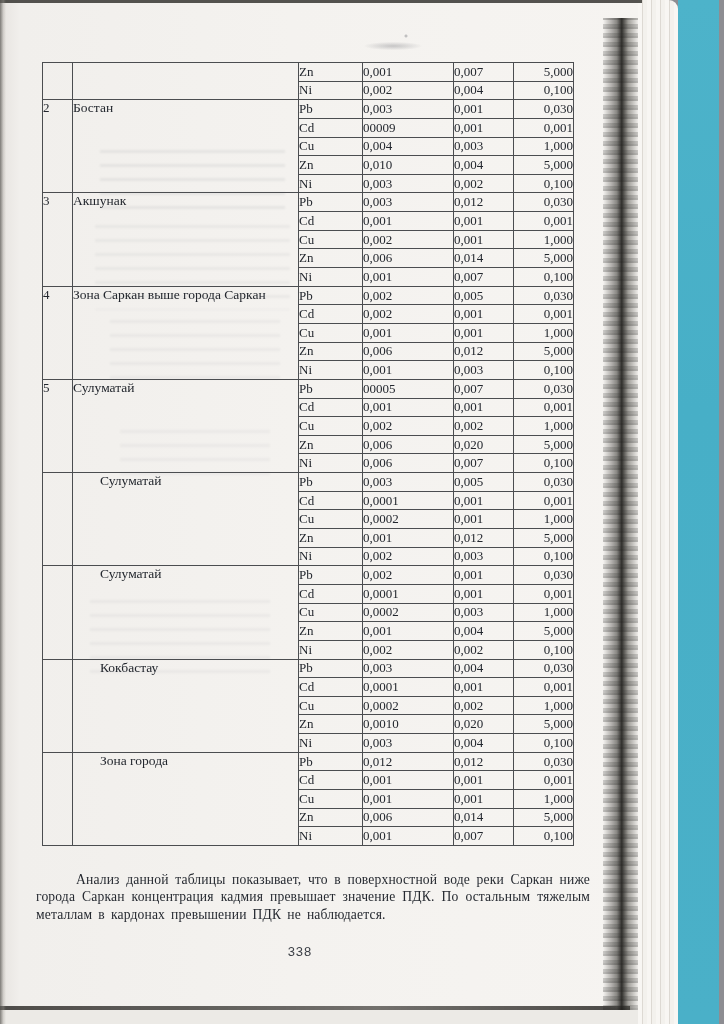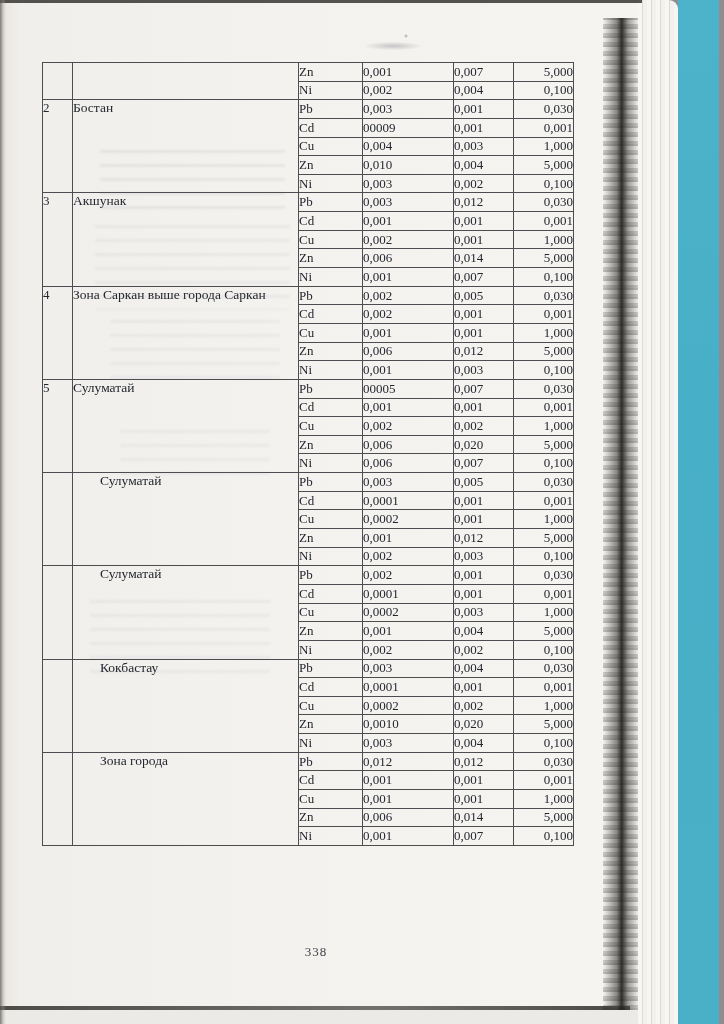--- a/index.html
+++ b/index.html
@@ -91,23 +91,23 @@
   td.col-v1{padding-left:15px;}
   td.col-v2{padding-left:12px;}
   td.col-pdk{text-align:right;padding-left:0;}
 
   .analysis{
     position:absolute;left:36px;top:857px;width:554px;
     font-size:13.6px;line-height:17.6px;color:#262a31;
     text-align:justify;text-indent:40px;word-spacing:2.5px;letter-spacing:.15px;
   }
   .page-number{
-    position:absolute;left:256px;top:944px;width:120px;
+    position:absolute;left:240px;top:944px;width:120px;
     text-align:center;font-size:13px;color:#3c4047;letter-spacing:1px;
-    font-family:Liberation Serif, serif;
+    font-family:Liberation Sans, sans-serif;
   }
 </style>
 </head>
 <body>
 
 <div class="stage">
   <div class="paper"></div>
   <div class="below-crease"></div>
   <div class="bottom-crease"></div>
   <div class="edge-shadow-band"></div>
@@ -400,14 +400,15 @@
         </tr>
         <tr>
           <td class="col-el">Ni</td>
           <td class="col-v1">0,001</td>
           <td class="col-v2">0,007</td>
           <td class="col-pdk">0,100</td>
         </tr>
       </tbody>
   </table>
 
+  <p class="analysis">Анализ данной таблицы показывает, что в поверхностной воде реки Саркан ниже города Саркан концентрация кадмия превышает значение ПДК. По остальным тяжелым металлам в кардонах превышении ПДК не наблюдается.</p>
   <div class="page-number">338</div>
 </div>
 
 </body></html>

